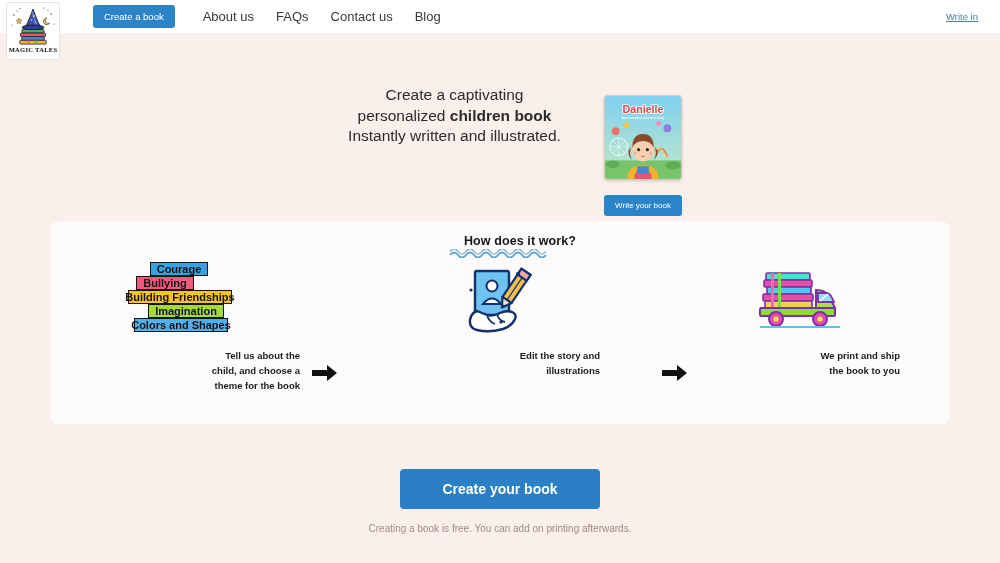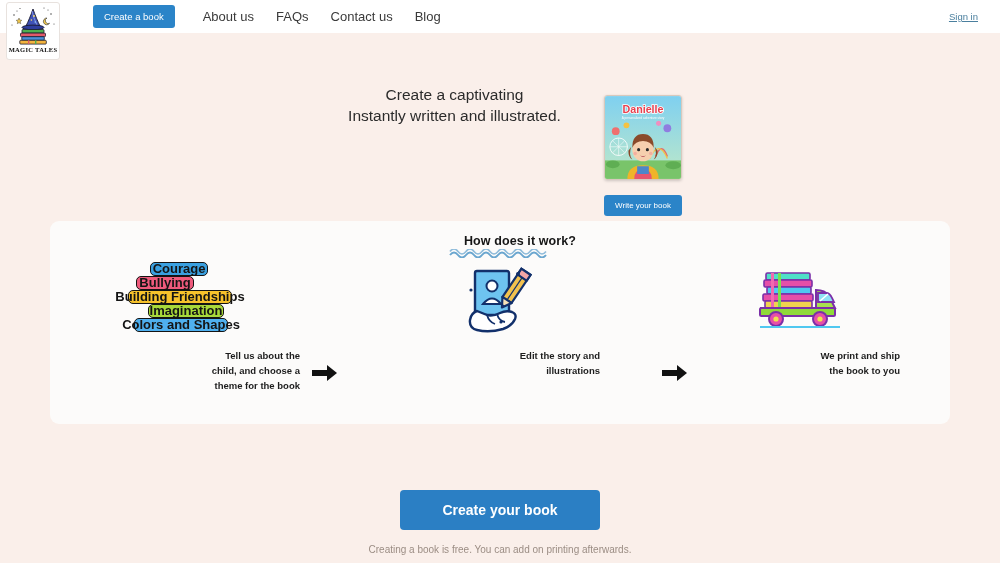--- a/index.html
+++ b/index.html
@@ -122,34 +122,34 @@
   }
   .arrow { position: absolute; top: 103px; }
   .arrow-1 { left: 262px; }
   .arrow-2 { left: 612px; }
 
   
   .stack { position: relative; width: 160px; height: 76px; margin: 0 auto; }
   .bk {
     position: absolute;
     border: 1.6px solid #141414;
-    border-radius: 5px;
-    font-size: 13px; font-weight: 700;
+    border-radius: 0;
+    font-size: 11px; font-weight: 700;
     color: #141414;
     display: flex; align-items: center; justify-content: center;
     white-space: nowrap;
     height: 13.5px;
   }
 
   
   .cta-wrap { position: absolute; left: 0; top: 469px; width: 1000px; text-align: center; }
   .cta-btn {
     background: #2b7fc4; color: #fff; border: none; border-radius: 4px;
     font-size: 14px; font-weight: 700; padding: 12px 42px;
-    cursor: pointer; font-family: "Liberation Sans", sans-serif; margin-top: 21px;
+    cursor: pointer; font-family: "Liberation Sans", sans-serif;
   }
   .cta-note { font-size: 10px; color: #9b8d84; margin-top: 14px; }
   .ship-row {
     display: flex; align-items: center; justify-content: center;
     gap: 7px; margin-top: 11px;
   }
   .ship-text { font-size: 9.5px; color: #6c6259; }
 </style>
 </head>
 <body>
@@ -157,21 +157,21 @@
 <div class="page">
 
   <div class="header">
     <nav class="nav">
       <button class="nav-cta">Create a book</button>
       <a class="nav-link">About us</a>
       <a class="nav-link">FAQs</a>
       <a class="nav-link">Contact us</a>
       <a class="nav-link">Blog</a>
     </nav>
-    <a class="signin">Sign in</a>
+    <a class="signin">Write in</a>
   </div>
 
   <div class="logo-box">
     <svg class="logo-art" viewBox="0 0 50 42">
 
       <g fill="#2b2b2b">
         <circle cx="6" cy="10" r="0.7"></circle>
           <circle cx="9" cy="6" r="0.5"></circle>
         <circle cx="43" cy="9" r="0.7"></circle>
           <circle cx="40" cy="5" r="0.5"></circle>
@@ -198,20 +198,21 @@
       <rect x="11.8" y="35.3" width="26.5" height="3.8" rx="0.9" fill="#f2b33d" stroke="#1a1a2e" stroke-width="0.8"></rect>
       <rect x="20" y="35.3" width="1.4" height="3.8" fill="#e05a6a"></rect>
       <rect x="27" y="35.3" width="1.4" height="3.8" fill="#4caf50"></rect>
     </svg>
     <div class="logo-text">MAGIC TALES</div>
   </div>
 
   <div class="hero">
     <div class="hero-copy">
       <div>Create a captivating</div>
+      <div><span>personalized </span><b>children book</b></div>
       <div>Instantly written and illustrated.</div>
     </div>
 
     <div class="book-wrap">
       <svg class="book-cover" viewBox="0 0 78 85">
         <defs>
           <linearGradient id="sky" x1="0" y1="0" x2="0" y2="1">
             <stop offset="0" stop-color="#7fd0f0"></stop>
               <stop offset="1" stop-color="#bfe9c8"></stop>
           </linearGradient>

